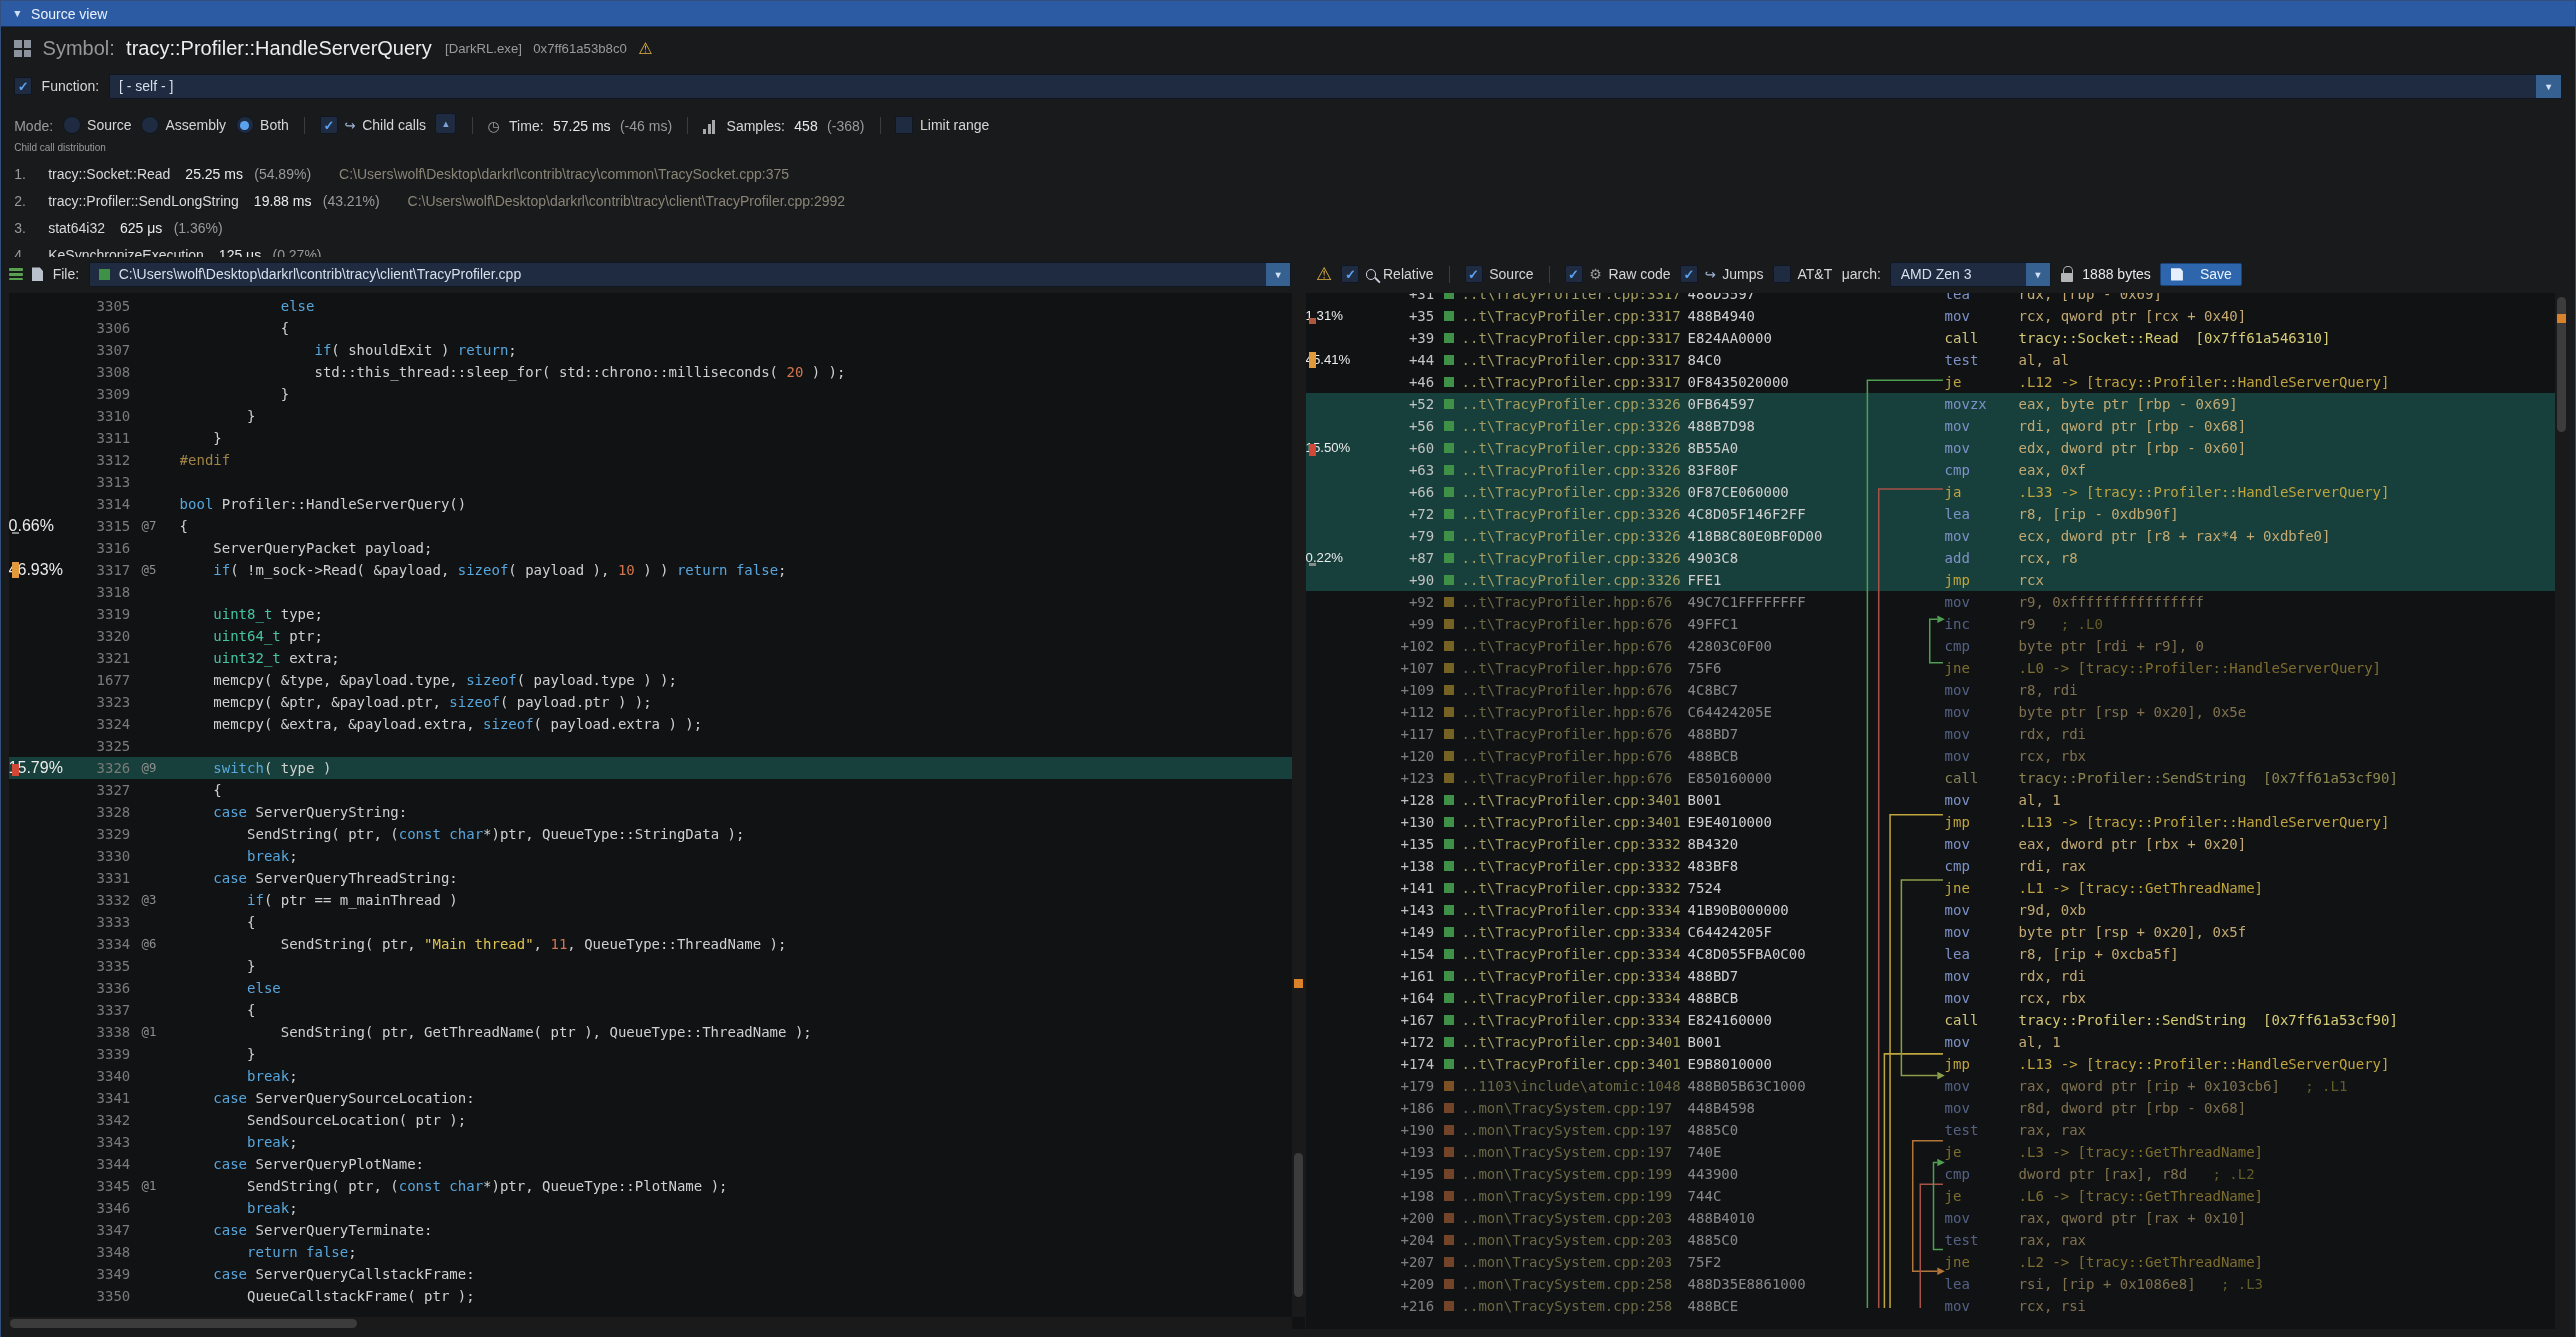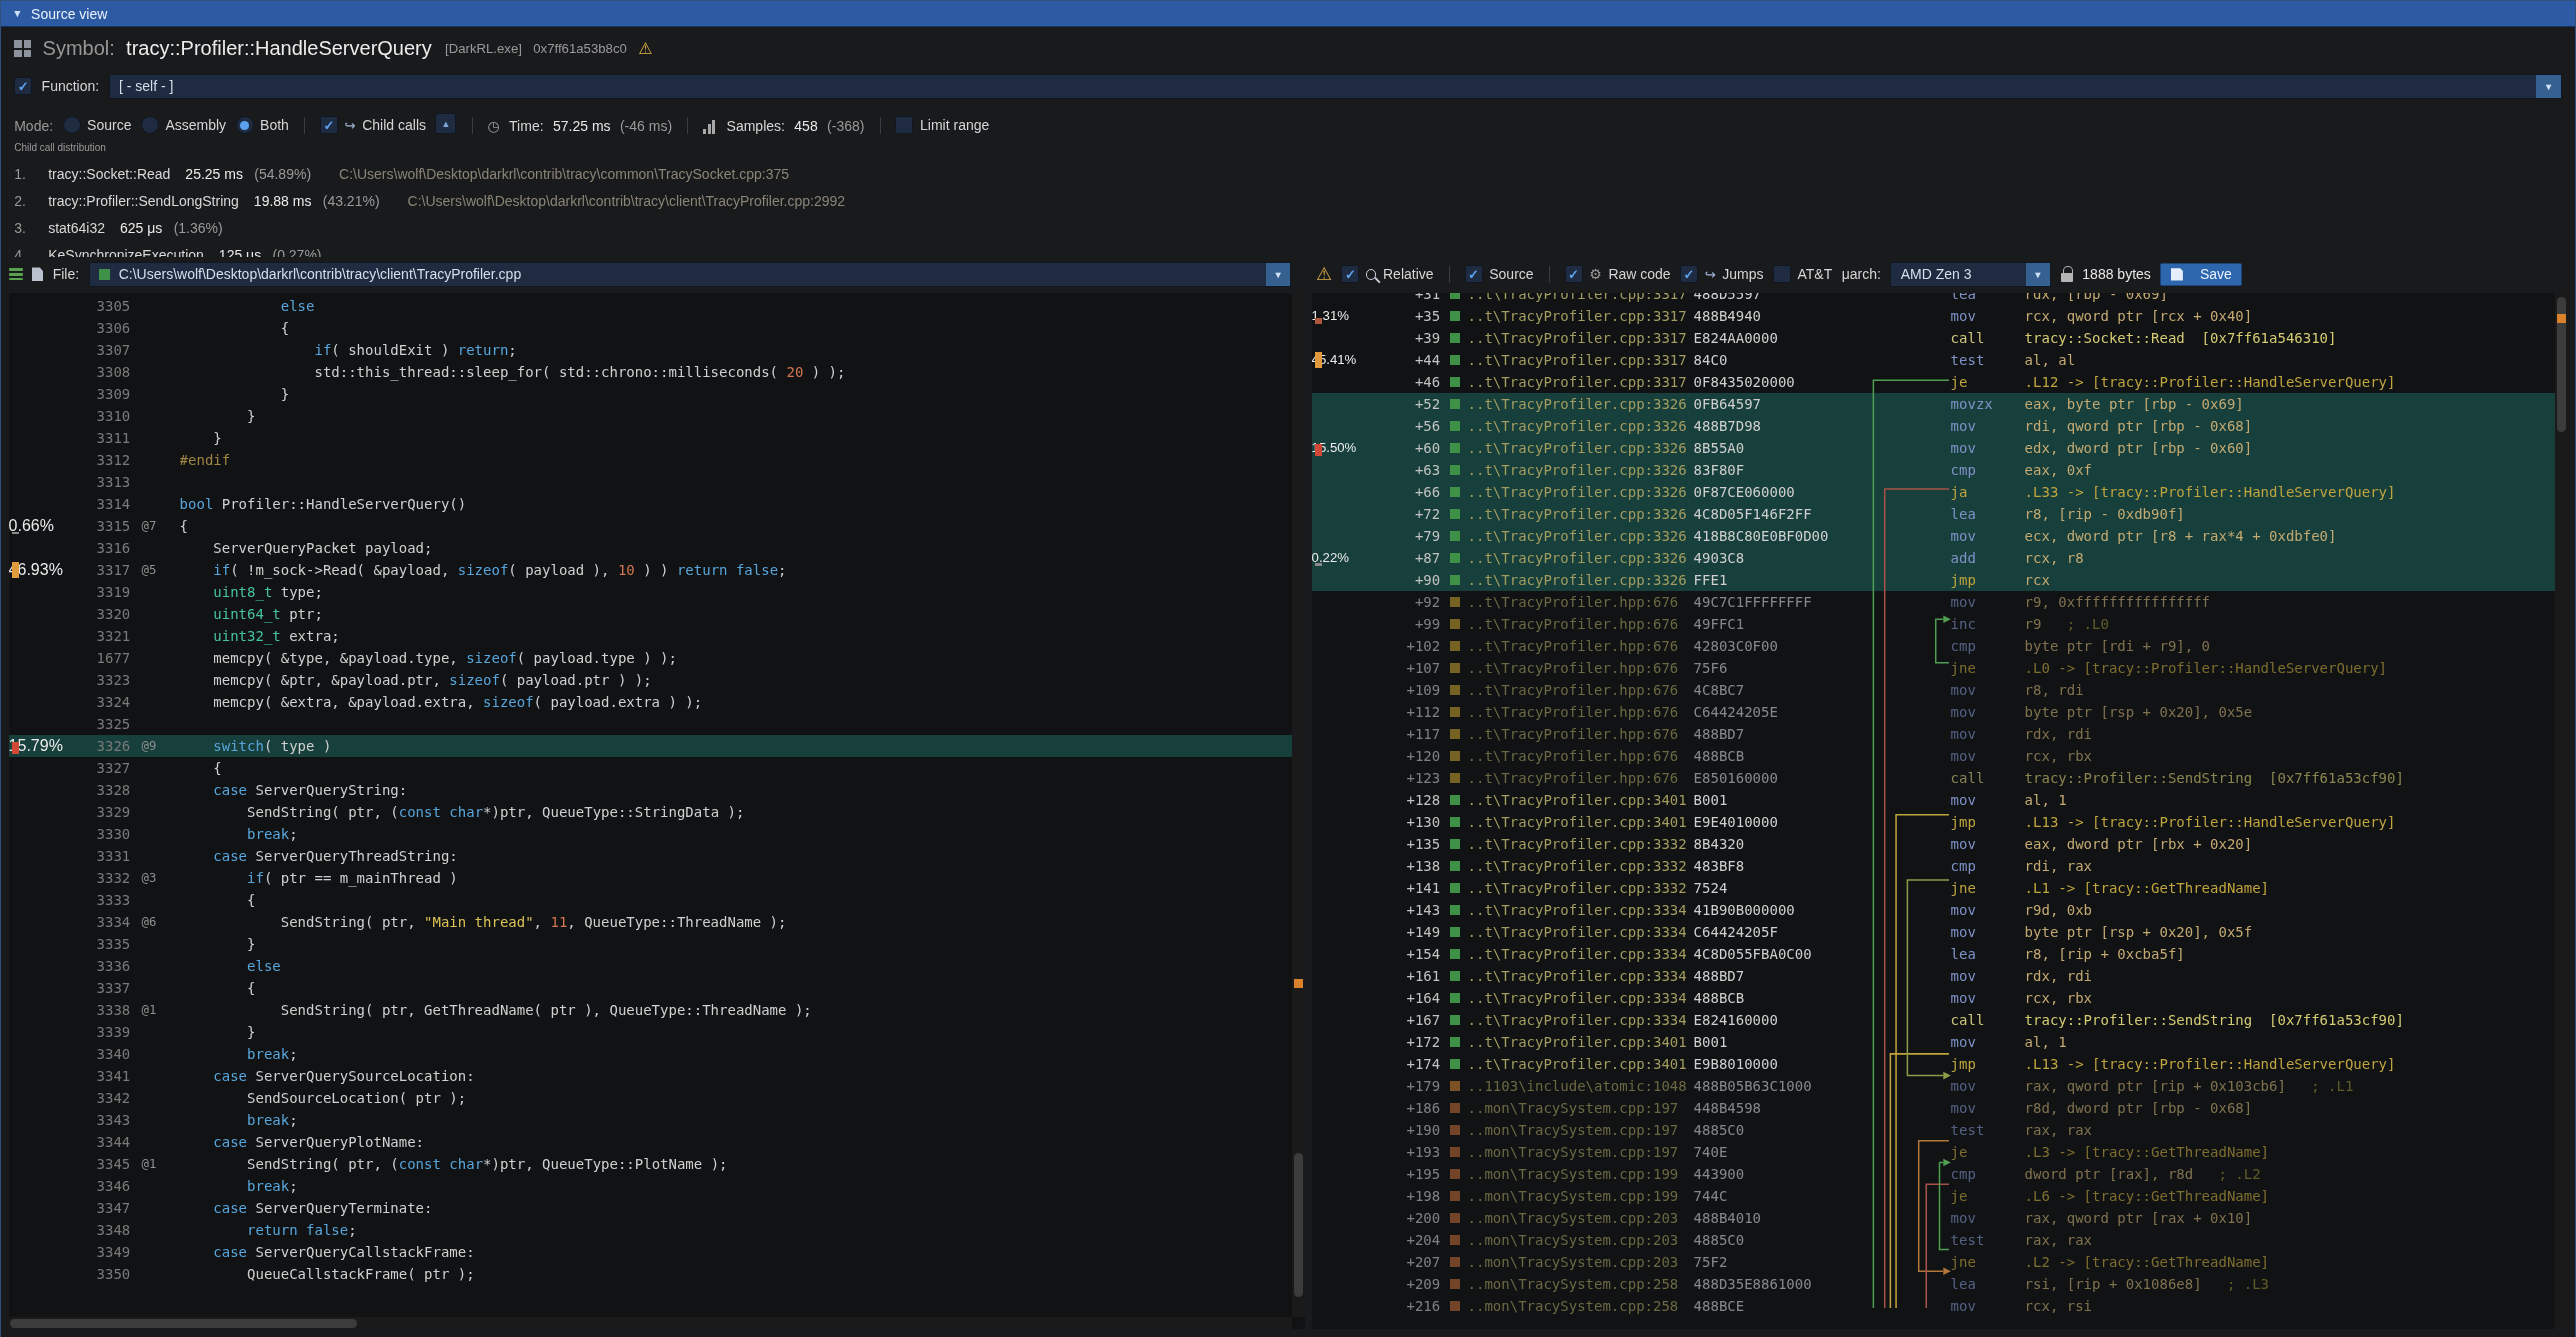--- a/index.html
+++ b/index.html
@@ -70,21 +70,21 @@
 
   
   .toolbar-row{flex:0 0 34px;display:flex;align-items:center;padding:0 7.6px}
   .file-bar{flex:0 0 1296px;display:flex;align-items:center;gap:9.4px;padding-right:13.2px}
   .asm-controls{flex:1;display:flex;align-items:center;gap:9.4px;padding-left:11.3px}
   .sq{width:10.4px;height:10.4px;display:inline-block;flex:none;margin-right:7.6px}
   .sq.inline{width:11.3px;height:11.3px;margin-right:8.5px}
   .sq-cpp{background:#3f9147}.sq-hpp{background:#b5952f}.sq-atom{background:#bf7a2e}.sq-sys{background:#b06434}
 
   
-  .panes{flex:1;display:flex;gap:7px;padding:1.9px 7.6px 7.6px;min-height:0}
+  .panes{flex:1;display:flex;gap:1px;padding:1.9px 7.6px 7.6px;min-height:0}
   .pane{background:#101214;position:relative;overflow:hidden}
   .src-pane{flex:0 0 1296px}
   .asm-pane{flex:1}
 
   .vscroll{position:absolute;top:0;right:0;width:12.3px;bottom:12.3px;background:#1a1a1a}
   .asm-pane .vscroll{bottom:0}
   .vhandle{position:absolute;left:1.9px;right:1.9px;top:84%;height:14%;background:#3c3c3c;border-radius:4.7px}
   .vhandle.small{top:3.8px;height:13%}
   .vmarker{position:absolute;left:1.9px;right:1.9px;top:67%;height:8.5px;background:#d9822b}
   .vmarker.top{top:2%}
@@ -373,20 +373,26 @@
             <span class="s-code"><span class="tk-p">    ServerQueryPacket payload;</span></span>
           </div>
           <div class="srow">
             <span class="s-pct"><span class="pbar bar-high"></span><span class="pctxt">46.93%</span></span>
             <span class="s-num">3317</span>
             <span class="s-mark">@5</span>
             <span class="s-code"><span class="tk-p">    </span><span class="tk-k">if</span><span class="tk-p">( !m_sock-&gt;Read( &amp;payload, </span><span class="tk-k">sizeof</span><span class="tk-p">( payload ), </span><span class="tk-num">10</span><span class="tk-p"> ) ) </span><span class="tk-k">return</span><span class="tk-p"> </span><span class="tk-k">false</span><span class="tk-p">;</span></span>
           </div>
           <div class="srow">
             <span class="s-pct"></span>
+            <span class="s-num">3318</span>
+            <span class="s-mark"></span>
+            <span class="s-code"></span>
+          </div>
+          <div class="srow">
+            <span class="s-pct"></span>
             <span class="s-num">3319</span>
             <span class="s-mark"></span>
             <span class="s-code"><span class="tk-p">    </span><span class="tk-ty">uint8_t</span><span class="tk-p"> type;</span></span>
           </div>
           <div class="srow">
             <span class="s-pct"></span>
             <span class="s-num">3320</span>
             <span class="s-mark"></span>
             <span class="s-code"><span class="tk-p">    </span><span class="tk-ty">uint64_t</span><span class="tk-p"> ptr;</span></span>
           </div>

